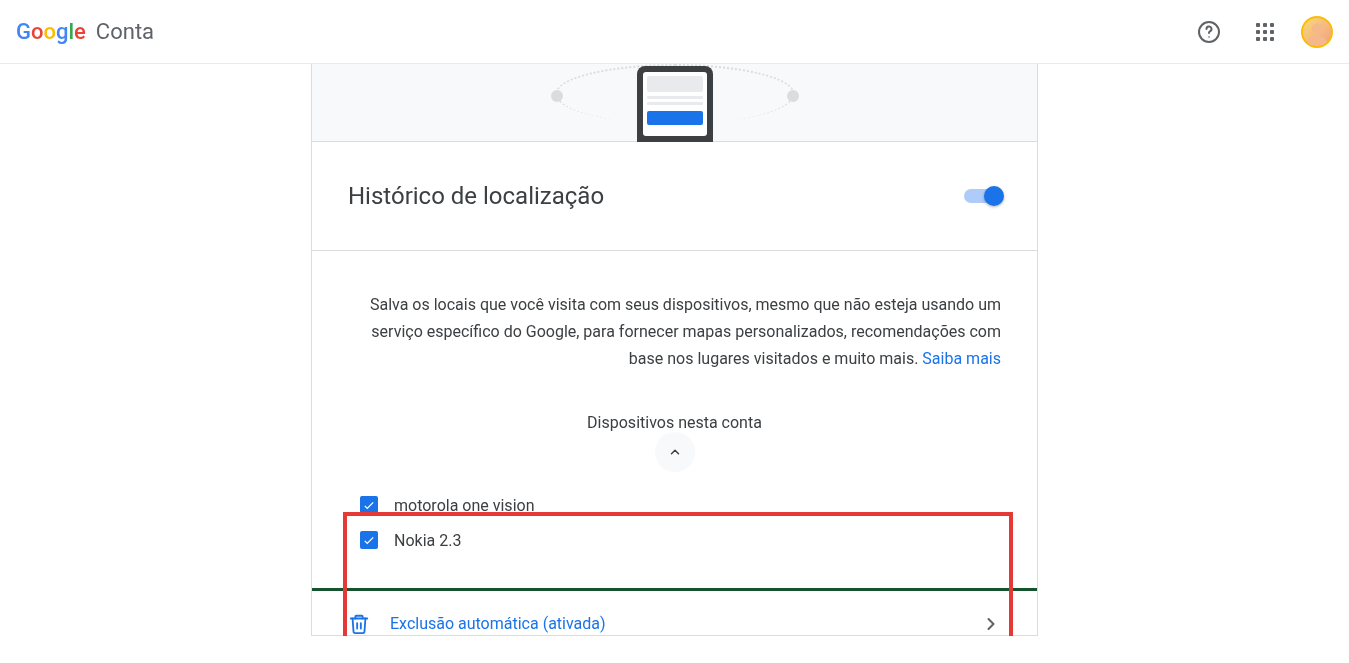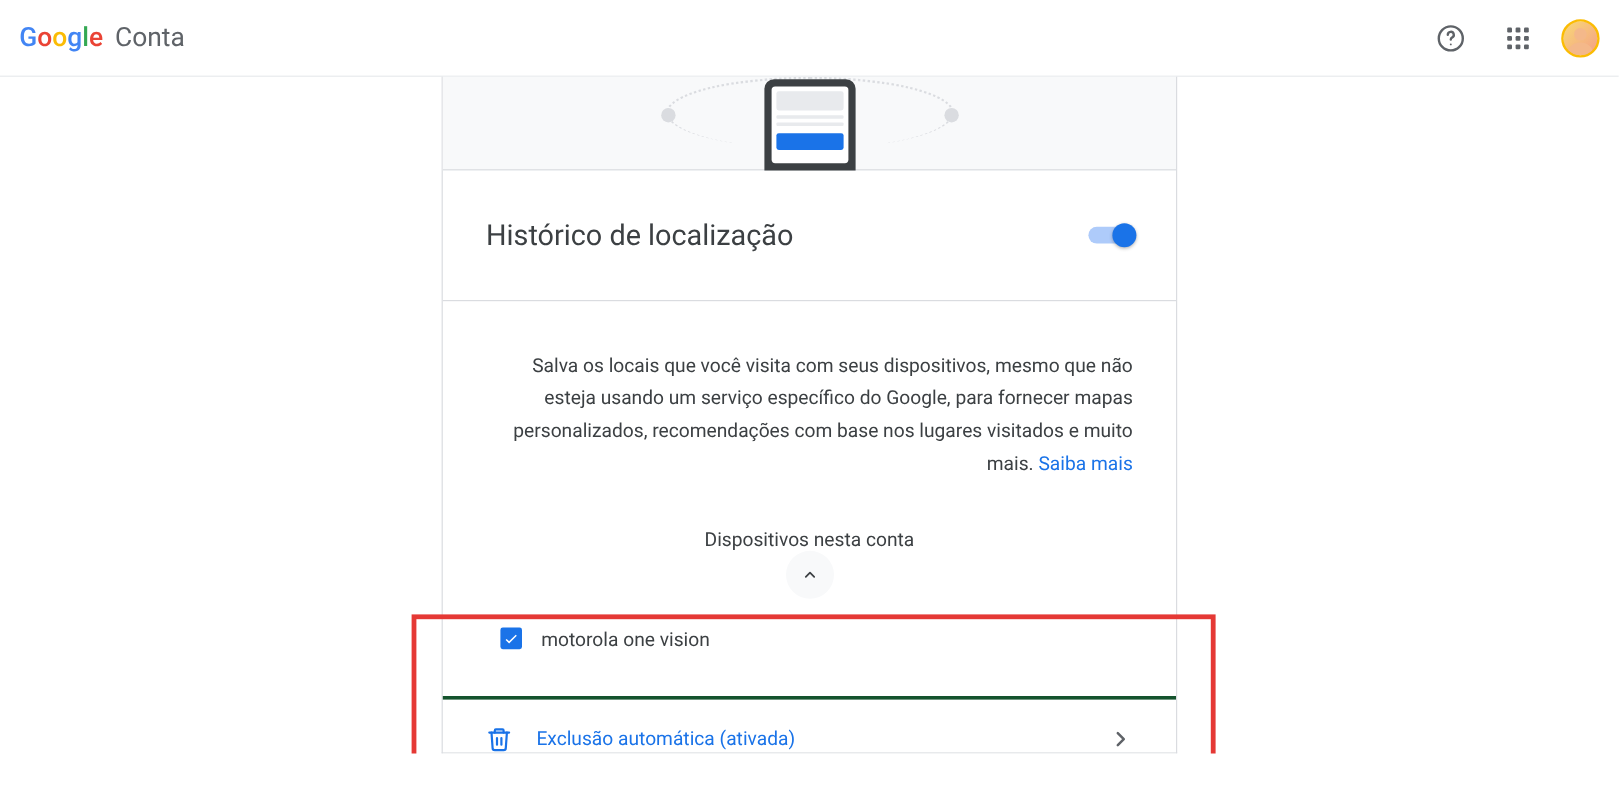--- a/index.html
+++ b/index.html
@@ -68,21 +68,21 @@
       overflow: hidden;
       display:flex;align-items:center;justify-content:center;
     }
     .avatar svg { width: 100%; height: 100%; }
     .content-wrap {
       display: flex;
       justify-content: center;
       padding-top: 0;
     }
     .card {
-      width: 613px;
+      width: 727px;
       border: 1px solid #dadce0;
       border-top: none;
       border-radius: 0;
       overflow: visible;
     }
     .hero {
       height: 78px;
       background: #f8f9fa;
       border-bottom: 1px solid #dadce0;
       display: flex;
@@ -329,20 +329,28 @@
         </div>
       </div>
       <div class="device-row">
         <div class="checkbox">
           <svg viewBox="0 0 24 24">
               <path d="M9 16.2l-3.5-3.5L4 14.2 9 19.2 20 8.2l-1.5-1.5z"></path>
             </svg>
         </div>
         <span>motorola one vision</span>
       </div>
+      <div class="device-row">
+        <div class="checkbox">
+          <svg viewBox="0 0 24 24">
+              <path d="M9 16.2l-3.5-3.5L4 14.2 9 19.2 20 8.2l-1.5-1.5z"></path>
+            </svg>
+        </div>
+        <span>Nokia 2.3</span>
+      </div>
     </div>
 
     <div class="auto-delete">
       <div class="auto-delete-left">
         <svg class="trash-icon" viewBox="0 0 24 24" fill="none" stroke="#1a73e8" stroke-width="2" stroke-linecap="round" stroke-linejoin="round">
           <polyline points="3 6 5 6 21 6"></polyline>
           <path d="M19 6l-1 14a2 2 0 0 1-2 2H8a2 2 0 0 1-2-2L5 6"></path>
           <path d="M10 11v6M14 11v6"></path>
           <path d="M8 6V4a1 1 0 0 1 1-1h6a1 1 0 0 1 1 1v2"></path>
         </svg>

